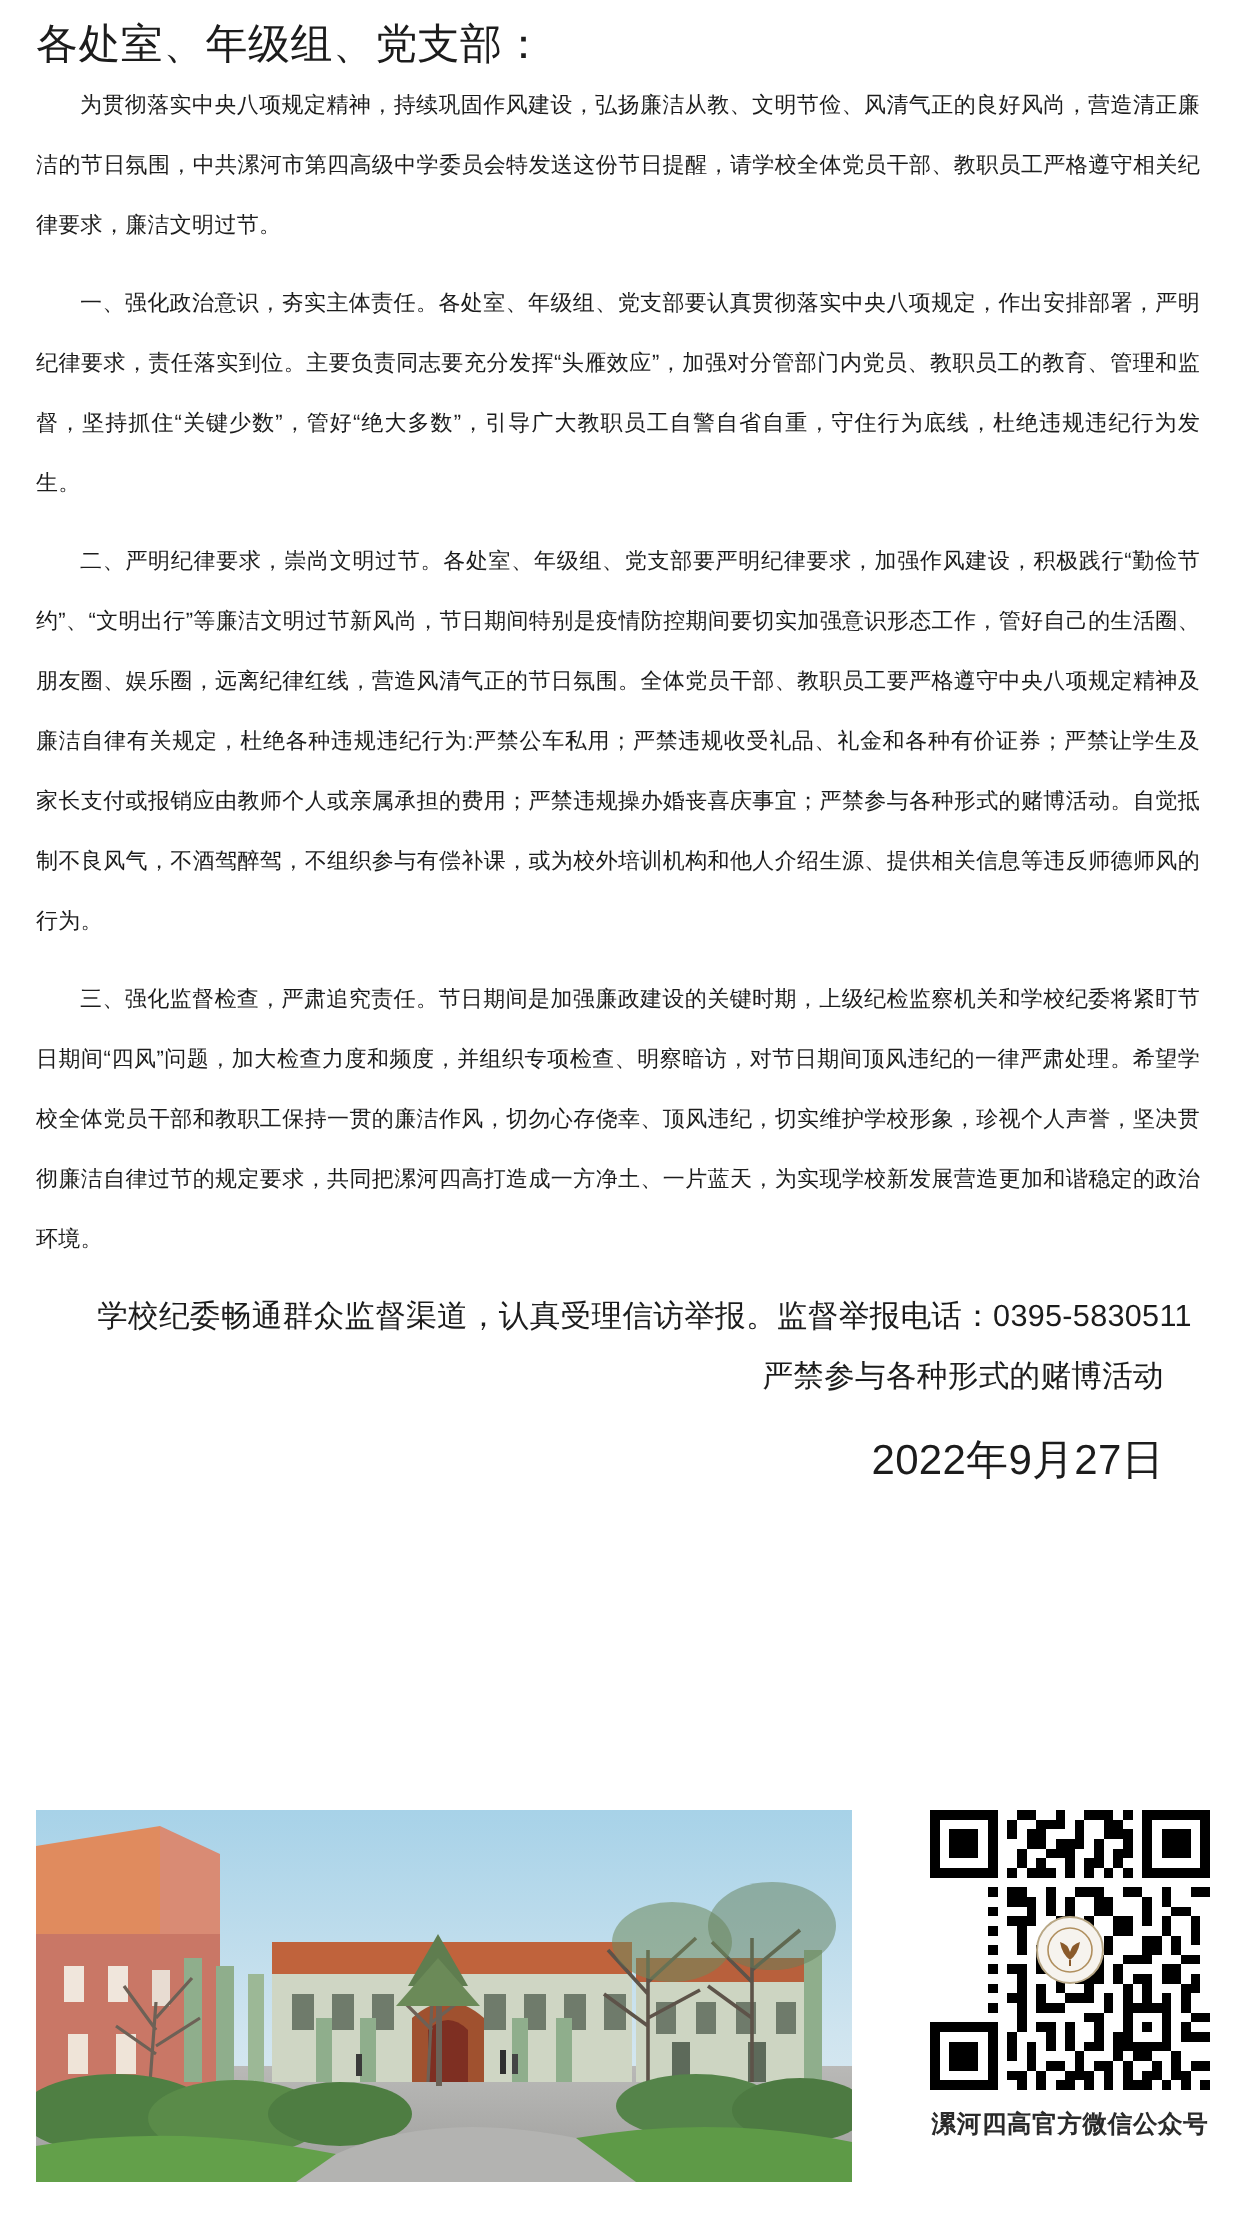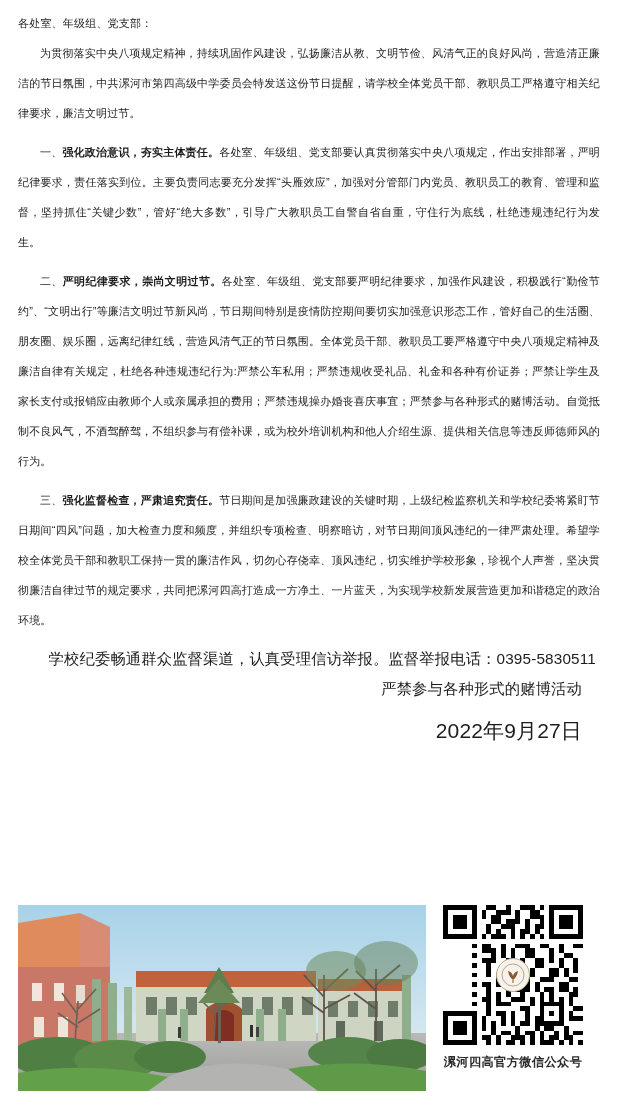--- a/index.html
+++ b/index.html
@@ -15,39 +15,39 @@
     color: #1a1a1a;
     overflow: hidden;
   }
   .doc {
     width: 618px;
     height: 1108px;
     position: relative;
     padding: 0 18px;
   }
   .salutation {
-    font-size: 11px;
+    font-size: 21px;
     line-height: 30px;
     padding-top: 8px;
     letter-spacing: 0.2px;
     color: #1c1c1c;
   }
   p.para {
     font-size: 11px;
     line-height: 30px;
     margin: 0;
     text-align: justify;
     text-justify: inter-ideograph;
     text-indent: 2em;
     letter-spacing: 0.15px;
     color: #1c1c1c;
   }
   p.para + p.para { margin-top: 0; }
   .gap-before { margin-top: 9px !important; }
-  .hd { font-weight: bold; }
+  .hd { font-weight: normal; }
   .closing {
     font-size: 15.3px;
     line-height: 30px;
     margin: 9px 0 0 0;
     text-indent: 2em;
     letter-spacing: 0.15px;
     color: #1c1c1c;
   }
   .signature {
     font-size: 15.3px;
@@ -82,21 +82,21 @@
     top: 5px;
     width: 408px;
     height: 186px;
     overflow: hidden;
     background: #cfe3ef;
   }
   .photo svg { display: block; width: 408px; height: 186px; }
 
   .qr-wrap {
     position: absolute;
-    left: 437px;
+    left: 459px;
     top: 5px;
     width: 152px;
     height: 190px;
   }
   .qr {
     position: relative;
     width: 140px;
     height: 140px;
     margin: 0 auto;
     background: #ffffff;

